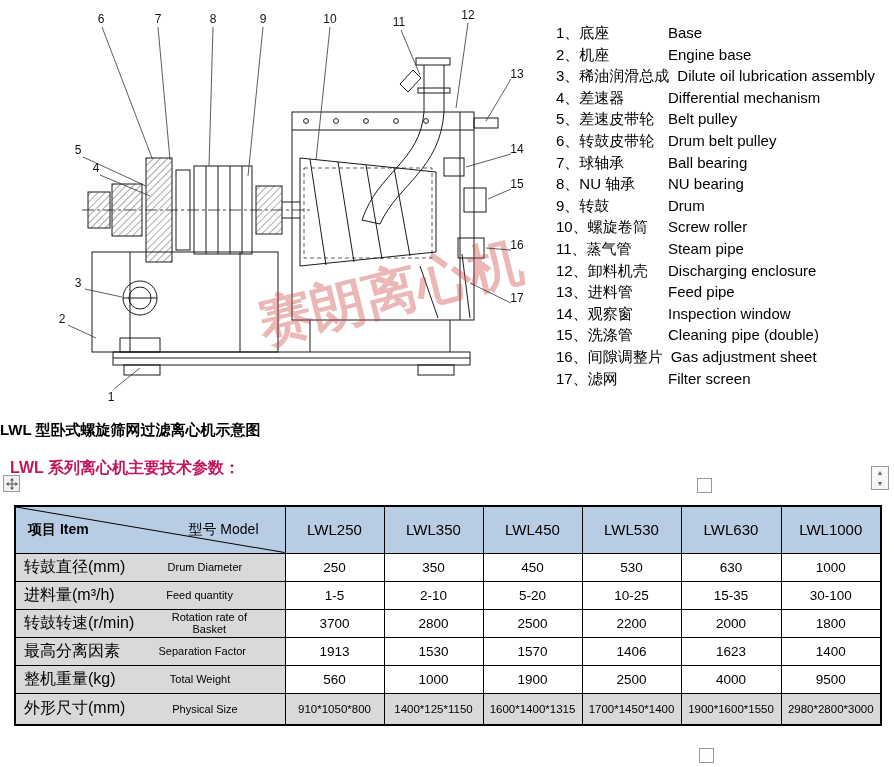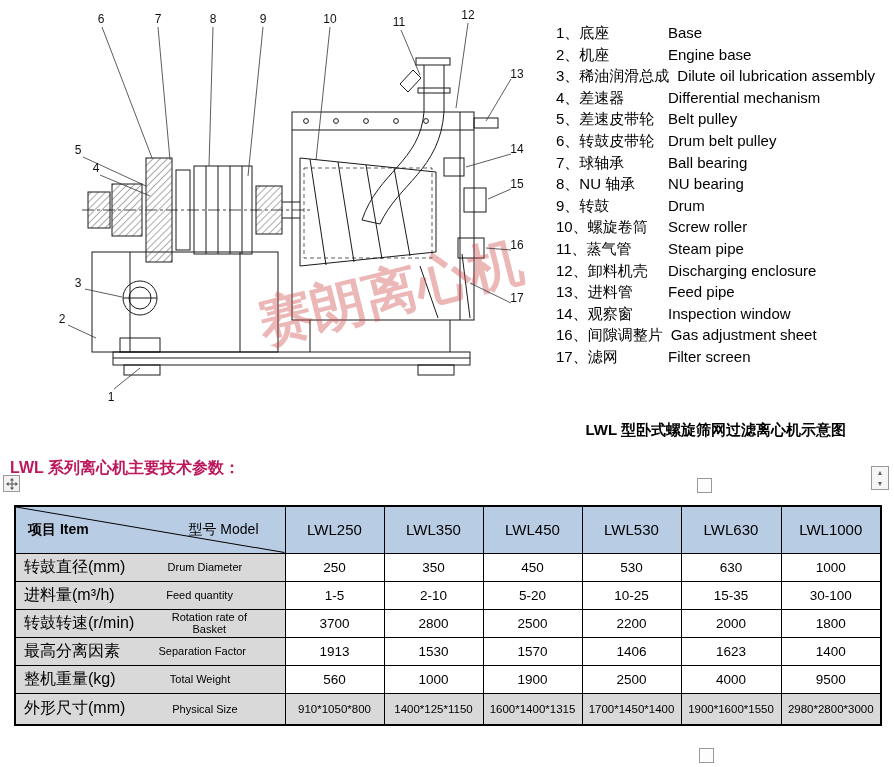--- a/index.html
+++ b/index.html
@@ -14,21 +14,21 @@
   .callout-num { font-family:"Liberation Sans",sans-serif; font-size:12px; fill:#111; text-anchor:middle; }
   .wm { font-family:"Liberation Sans",sans-serif; font-size:54px; font-weight:bold; fill:#cc4444; opacity:0.38; text-anchor:middle; }
 
   
   .parts-list { position:absolute; left:556px; top:22px; width:338px; font-size:15px; line-height:21.6px; }
   .parts-item { white-space:nowrap; }
   .p-zh { display:inline-block; min-width:104px; }
   .p-en { margin-left:8px; }
 
   
-  .caption { position:absolute; top:421px; left:0; width:846px; text-align:right; font-weight:bold; font-size:15px; }
+  .caption { position:absolute; top:421px; left:0; width:846px; text-align:left; font-weight:bold; font-size:15px; }
   .heading { position:absolute; top:458px; left:10px; font-size:16px; font-weight:bold; color:#be185d; }
 
   
   .tablewrap { position:absolute; top:505px; left:14px; }
   table { border-collapse:collapse; table-layout:fixed; width:866px; border:2px solid #000; }
   th, td { border:1px solid #000; padding:0; }
   thead th { height:47px; background:#b8cce4; font-size:15px; font-weight:400; text-align:center; vertical-align:middle; }
   th.corner { position:relative; }
   th.corner svg { position:absolute; left:0; top:0; width:100%; height:100%; }
   .corner-item { position:absolute; left:12px; top:50%; transform:translateY(-50%); font-weight:bold; font-size:14px; }
@@ -182,20 +182,21 @@
     <div class="parts-item"><span class="p-zh">5、差速皮带轮</span><span class="p-en">Belt pulley</span></div>
     <div class="parts-item"><span class="p-zh">6、转鼓皮带轮</span><span class="p-en">Drum belt pulley</span></div>
     <div class="parts-item"><span class="p-zh">7、球轴承</span><span class="p-en">Ball bearing</span></div>
     <div class="parts-item"><span class="p-zh">8、NU 轴承</span><span class="p-en">NU bearing</span></div>
     <div class="parts-item"><span class="p-zh">9、转鼓</span><span class="p-en">Drum</span></div>
     <div class="parts-item"><span class="p-zh">10、螺旋卷筒</span><span class="p-en">Screw roller</span></div>
     <div class="parts-item"><span class="p-zh">11、蒸气管</span><span class="p-en">Steam pipe</span></div>
     <div class="parts-item"><span class="p-zh">12、卸料机壳</span><span class="p-en">Discharging enclosure</span></div>
     <div class="parts-item"><span class="p-zh">13、进料管</span><span class="p-en">Feed pipe</span></div>
     <div class="parts-item"><span class="p-zh">14、观察窗</span><span class="p-en">Inspection window</span></div>
+    <div class="parts-item"><span class="p-zh">15、洗涤管</span><span class="p-en">Cleaning pipe (double)</span></div>
     <div class="parts-item"><span class="p-zh">16、间隙调整片</span><span class="p-en">Gas adjustment sheet</span></div>
     <div class="parts-item"><span class="p-zh">17、滤网</span><span class="p-en">Filter screen</span></div>
   </div>
 
   <div class="caption">LWL 型卧式螺旋筛网过滤离心机示意图</div>
   <div class="heading">LWL 系列离心机主要技术参数：</div>
 
   <div class="tablewrap">
     <table>
       <colgroup>

